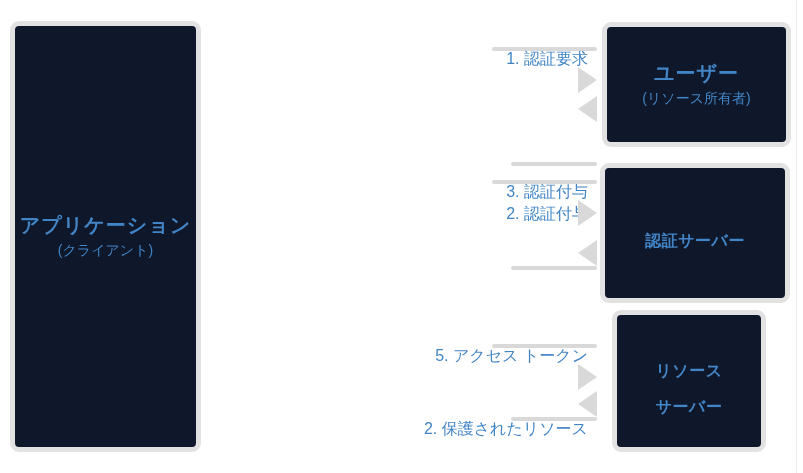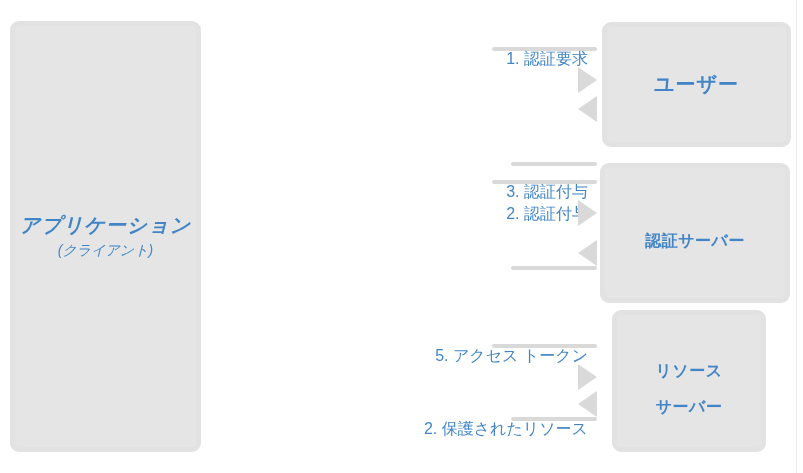--- a/index.html
+++ b/index.html
@@ -13,29 +13,29 @@
     font-family: "Liberation Sans", "DejaVu Sans", sans-serif;
     width: 803px; height: 473px;
     position: relative;
     overflow: hidden;
   }
   .canvas { position: absolute; inset: 0; }
 
   
   .node {
     position: absolute;
-    background: #e5e5e5;
+    background: #0f172a;
     border: 5px solid var(--border);
     border-radius: 9px;
     display: flex;
     flex-direction: column;
     align-items: center;
     justify-content: center;
   }
-  #app-box  { left: 10px;  top: 21px;  width: 191px; height: 431px; font-style: italic; }
+  #app-box  { left: 10px;  top: 21px;  width: 191px; height: 431px; }
   #user-box { left: 602px; top: 22px;  width: 189px; height: 125px; }
   #auth-box { left: 600px; top: 163px; width: 190px; height: 140px; }
   #res-box  { left: 612px; top: 310px; width: 154px; height: 142px; }
 
   .node-title {
     color: var(--blue);
     font-size: 20px;
     font-weight: 600;
     letter-spacing: 1px;
     line-height: 1.25;
@@ -107,20 +107,21 @@
 
 <div class="canvas">
 
   <div class="node" id="app-box">
     <div class="node-title">アプリケーション</div>
     <div class="node-sub">(クライアント)</div>
   </div>
 
   <div class="node" id="user-box">
     <div class="node-title">ユーザー</div>
+    <div class="node-sub">(リソース所有者)</div>
   </div>
 
   <div class="node" id="auth-box">
     <div class="node-title small">認証サーバー</div>
   </div>
 
   <div class="node" id="res-box">
     <div class="node-title small">リソース</div>
     <div class="node-title small">サーバー</div>
   </div>

